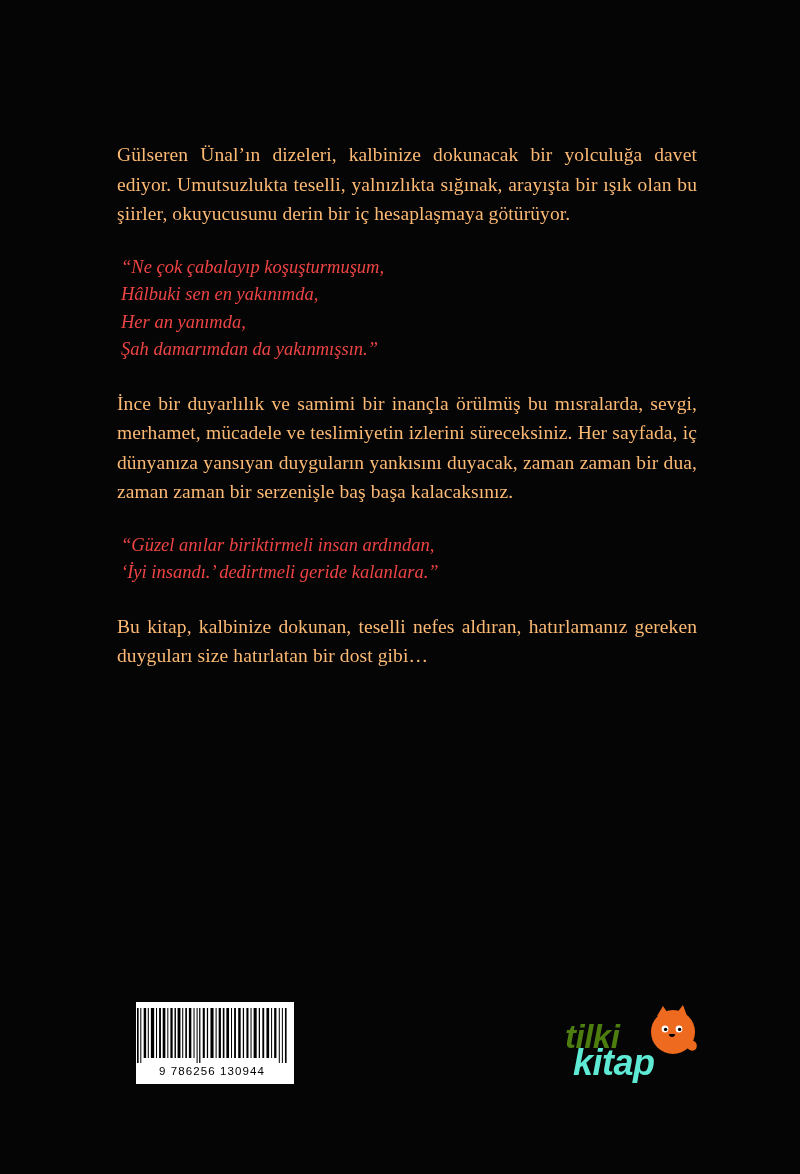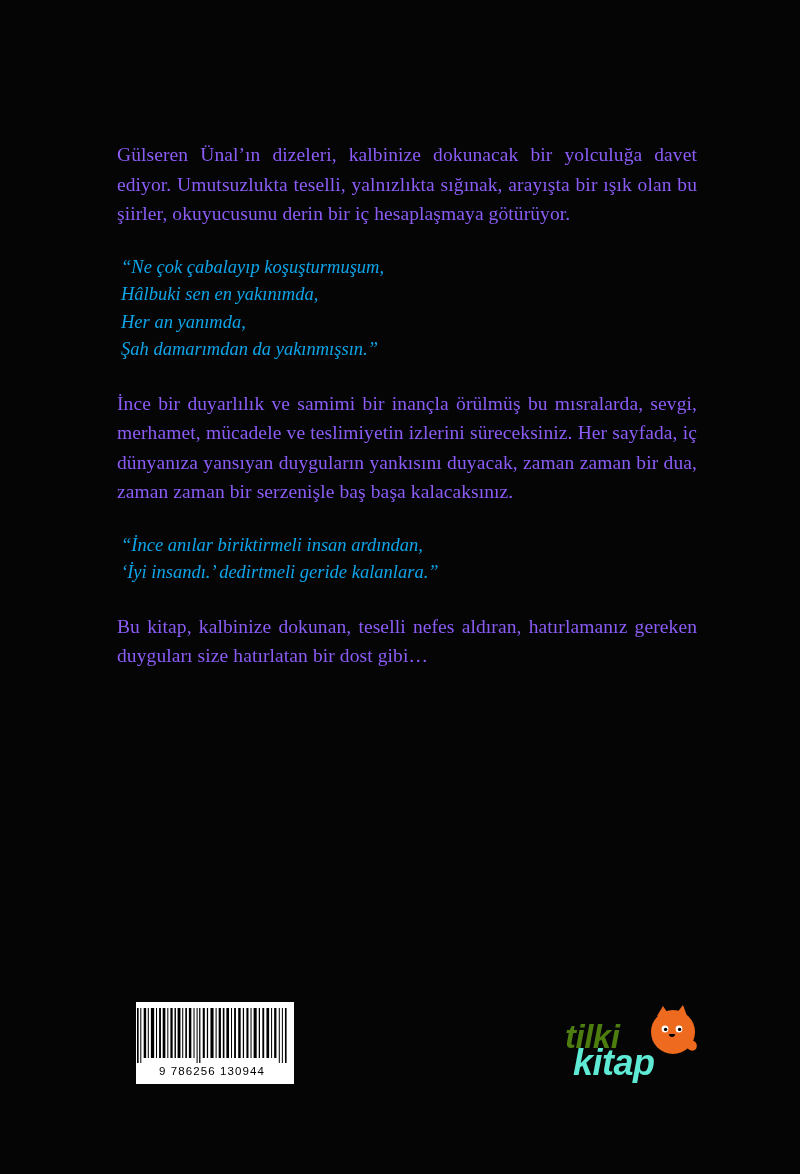--- a/index.html
+++ b/index.html
@@ -26,37 +26,37 @@
     position: absolute;
     left: 117px;
     top: 140px;
     width: 580px;
   }
 
   .para {
     font-family: "Liberation Serif", serif;
     font-size: 19.5px;
     line-height: 29.5px;
-    color: #8b5cf6;
+    color: #fdba74;
     margin: 0 0 25px 0;
     text-align: justify;
     text-justify: inter-word;
     letter-spacing: 0.1px;
   }
 
   .para.last-block {
     margin-bottom: 0;
   }
 
   .quote {
     font-family: "Liberation Serif", serif;
     font-style: italic;
     font-size: 18.5px;
     line-height: 27.5px;
-    color: #0ea5e9;
+    color: #ef4444;
     margin: 0 0 25px 0;
     padding-left: 4px;
     white-space: pre-line;
   }
 
   
   .barcode-box {
     position: absolute;
     left: 136px;
     top: 1002px;
@@ -129,21 +129,21 @@
 
     <p class="para">Gülseren Ünal’ın dizeleri, kalbinize dokunacak bir yolculuğa davet ediyor. Umutsuzlukta teselli, yalnızlıkta sığınak, arayışta bir ışık olan bu şiirler, okuyucusunu derin bir iç hesaplaşmaya götürüyor.</p>
 
     <div class="quote">“Ne çok çabalayıp koşuşturmuşum,
 Hâlbuki sen en yakınımda,
 Her an yanımda,
 Şah damarımdan da yakınmışsın.”</div>
 
     <p class="para">İnce bir duyarlılık ve samimi bir inançla örülmüş bu mısralarda, sevgi, merhamet, mücadele ve teslimiyetin izlerini süreceksiniz. Her sayfada, iç dünyanıza yansıyan duyguların yankısını duyacak, zaman zaman bir dua, zaman zaman bir serzenişle baş başa kalacaksınız.</p>
 
-    <div class="quote">“İnce anılar biriktirmeli insan ardından,
+    <div class="quote">“Güzel anılar biriktirmeli insan ardından,
 ‘İyi insandı.’ dedirtmeli geride kalanlara.”</div>
 
     <p class="para last-block">Bu kitap, kalbinize dokunan, teselli nefes aldıran, hatırlamanız gereken duyguları size hatırlatan bir dost gibi…</p>
 
   </div>
 
   <div class="barcode-box">
     <svg class="barcode-bars" viewBox="0 0 146 55" preserveAspectRatio="none">
       <rect x="0" y="0" width="1.6" height="55" fill="#000"></rect>
       <rect x="3.2" y="0" width="1.0" height="55" fill="#000"></rect>

